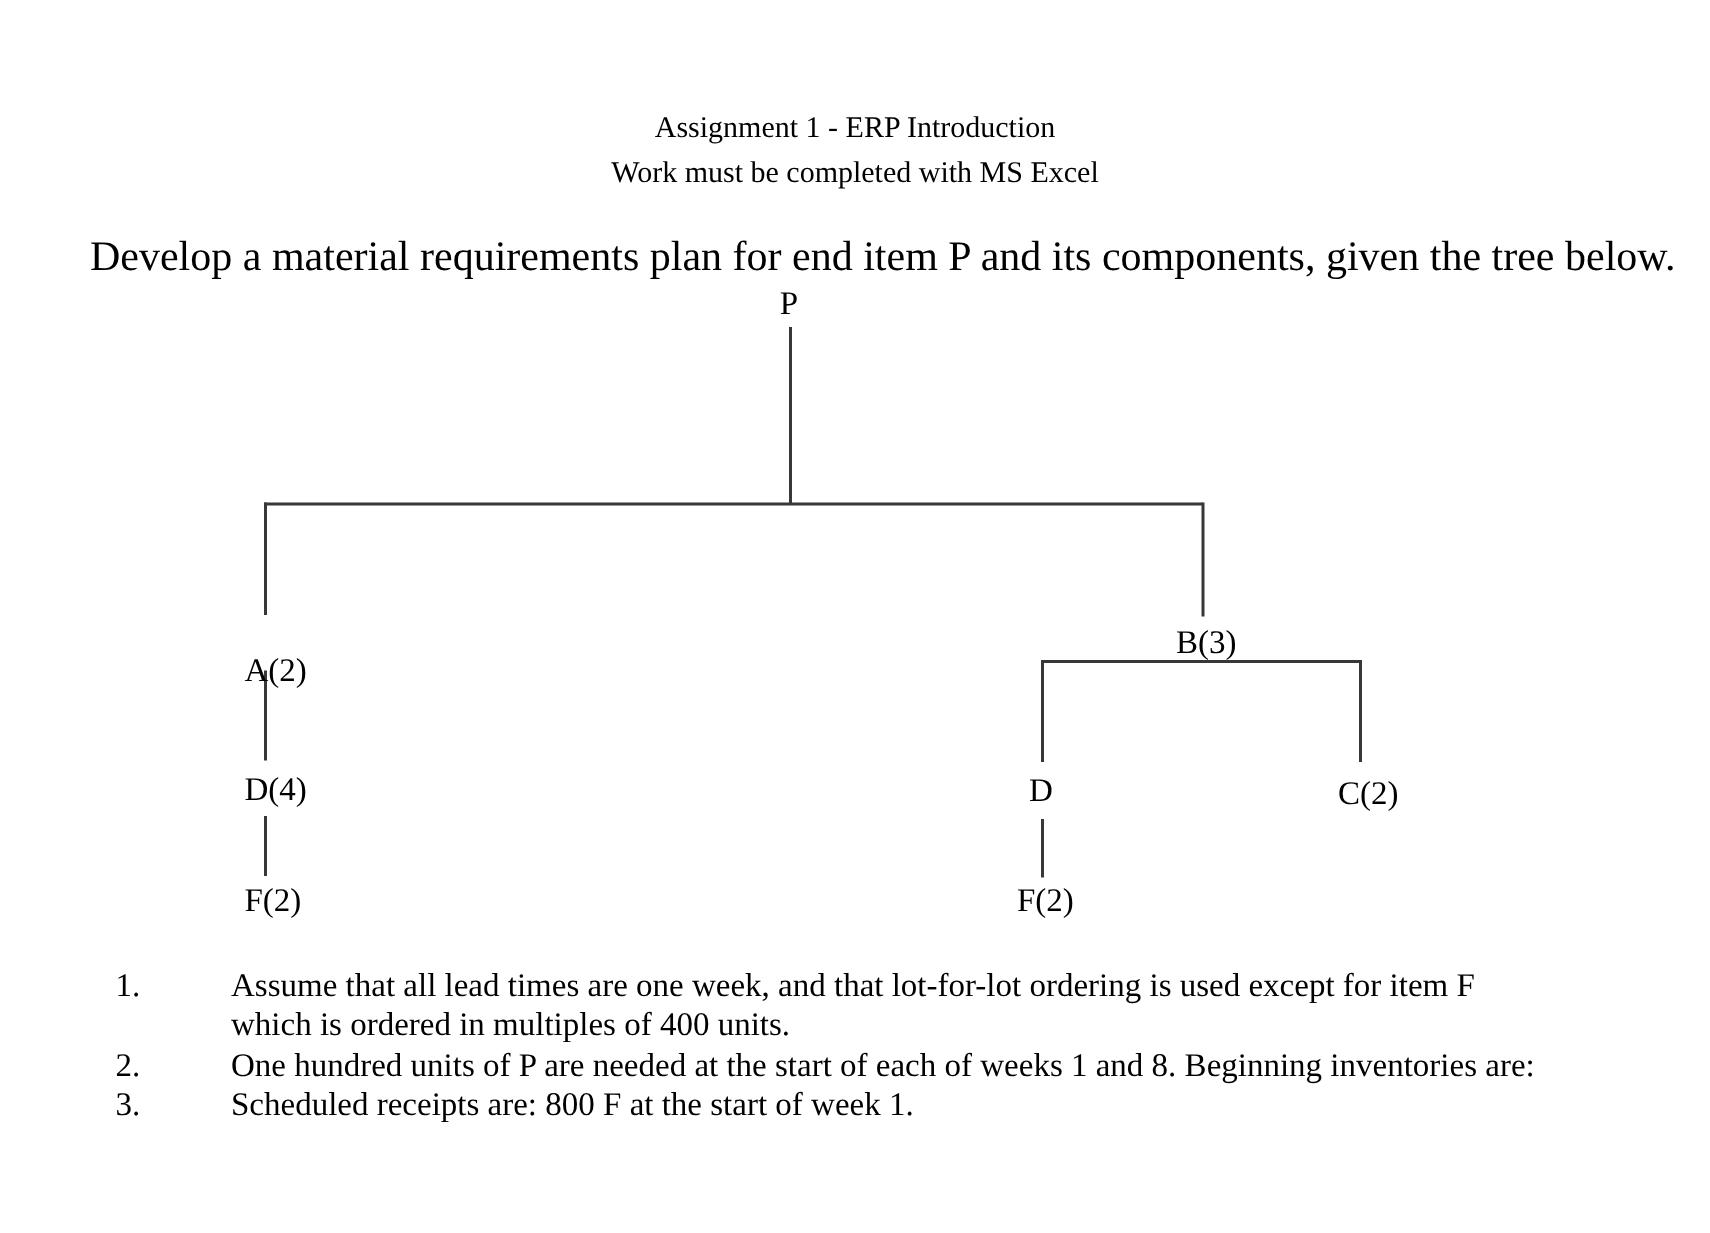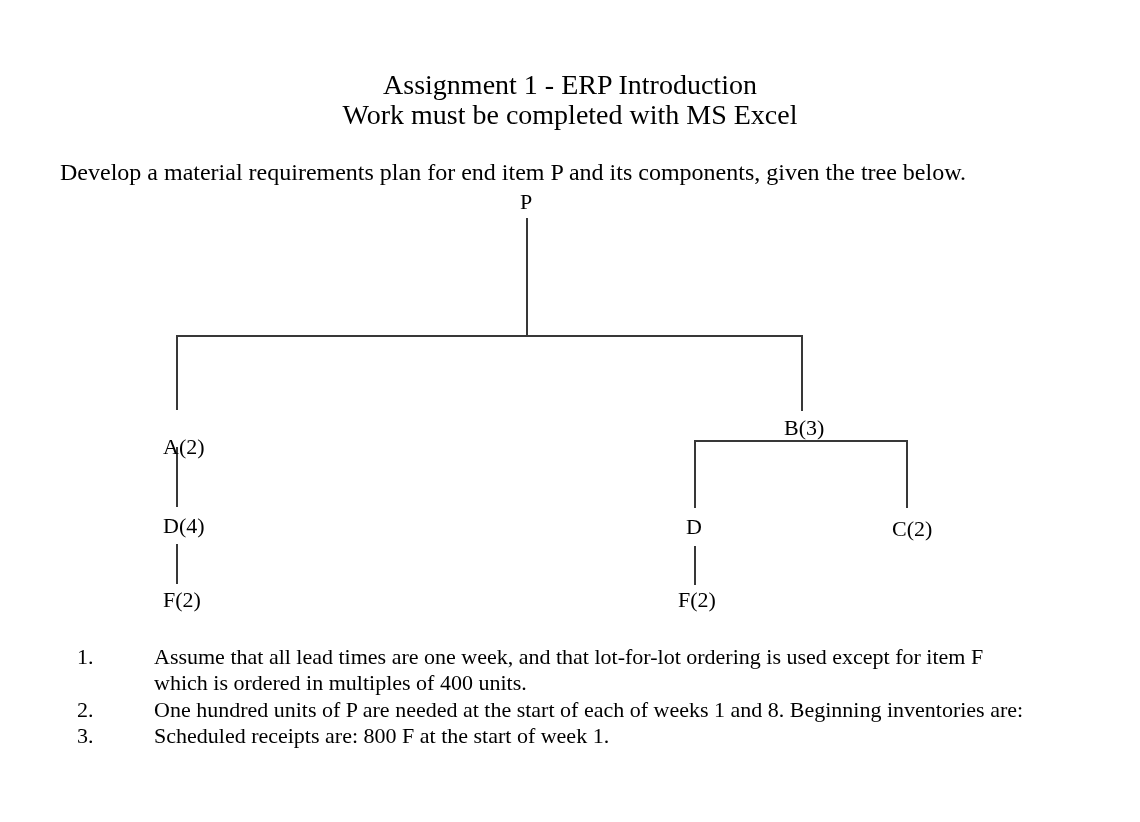--- a/index.html
+++ b/index.html
@@ -15,29 +15,29 @@
     font-family: "Liberation Serif", "DejaVu Serif", serif;
     color: #000000;
     overflow: hidden;
   }
   .title-block {
     position: absolute;
     top: 70px;
     left: 17px;
     width: 1106px;
     text-align: center;
-    font-size: 28px;
+    font-size: 20px;
     line-height: 30px;
     white-space: nowrap;
   }
   .intro {
     position: absolute;
     top: 159px;
     left: 60px;
-    font-size: 24px;
+    font-size: 28px;
     line-height: 26px;
     white-space: nowrap;
   }
   
   .tree {
     position: absolute;
     top: 0;
     left: 0;
     width: 1140px;
     height: 640px;

